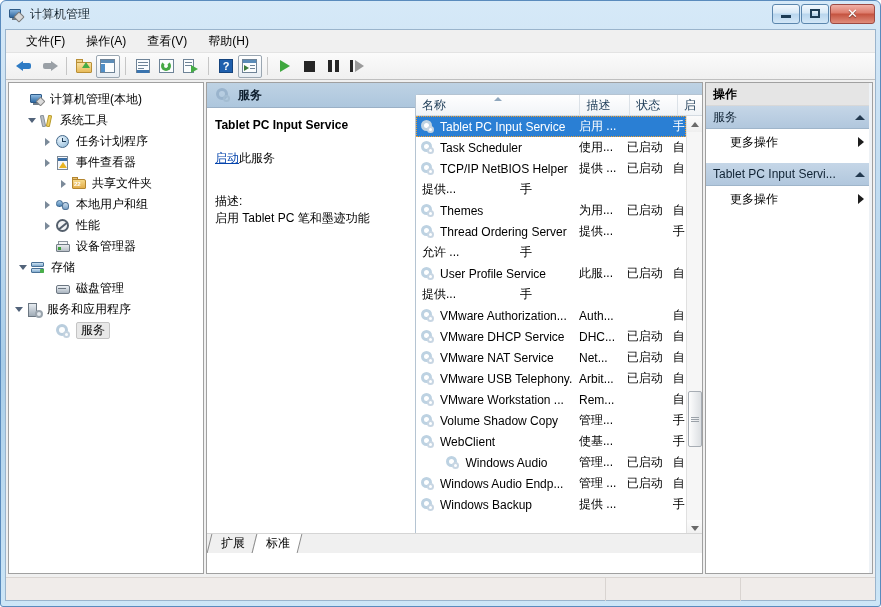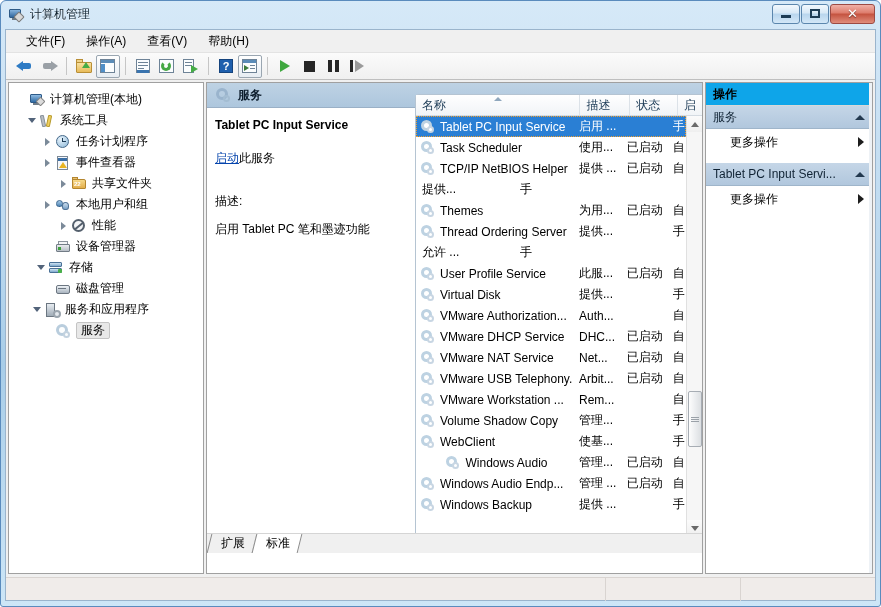--- a/index.html
+++ b/index.html
@@ -258,21 +258,21 @@
   .detail {
     position: absolute; left: 0; top: 0; width: 208px; bottom: 0;
     background: #ffffff;
     padding: 10px 8px 0 8px;
     overflow: hidden;
   }
   .detail .svc-title { font-size: 12px; font-weight: bold; color: #000; margin-bottom: 18px; }
   .detail .action-line { font-size: 12px; color: #000; margin-bottom: 26px; }
   .detail .action-line a { color: #0645ad; text-decoration: underline; cursor: pointer; }
   .detail .desc-label { font-size: 12px; color: #000; }
-  .detail .desc-text { font-size: 12px; color: #000; line-height: 17px; margin-top: 11px; }
+  .detail .desc-text { font-size: 12px; color: #000; line-height: 17px; }
 
   
   .listwrap {
     position: absolute; left: 208px; top: -14px; right: 0; bottom: 0;
     background: #ffffff;
     border-left: 1px solid #b5c4d2;
     border-top: 1px solid #b5c4d2;
     border-top-left-radius: 4px;
   }
   .lhead {
@@ -389,21 +389,21 @@
     transform: skewX(-14deg);
     border-left: 1px solid #8a8a8a;
     border-right: 1px solid #8a8a8a;
     margin-right: -1px;
   }
   .mtab span { transform: skewX(14deg); display: block; }
   .mtab.active { background: #ffffff; }
 
   
   .act-head {
-    height: 23px; background: #0ea5e9;
+    height: 23px; background: #e5e5e5;
     border-bottom: 1px solid #d8d8d8;
     display: flex; align-items: center;
     padding-left: 7px;
     font-size: 12px; font-weight: bold; color: #000;
   }
   .act-group {
     height: 23px;
     background: linear-gradient(to bottom, #c5d6e7, #b1c7dd);
     border-bottom: 1px solid #9fb5ca;
     display: flex; align-items: center; justify-content: space-between;
@@ -691,63 +691,63 @@
             <div class="twist">
                 <div class="tri-r"></div>
               </div>
             <div class="ticon ic-users">
               <div class="p1"></div>
                 <div class="p2"></div>
             </div>
             <div class="tlabel">本地用户和组</div>
           </div>
 
-          <div class="tnode" style="padding-left:48px">
+          <div class="tnode" style="padding-left:32px">
             <div class="twist">
                 <div class="tri-r"></div>
               </div>
             <div class="ticon ic-perf">
               <div class="c2"></div>
                 <div class="slash"></div>
             </div>
             <div class="tlabel">性能</div>
           </div>
 
           <div class="tnode" style="padding-left:32px">
             <div class="twist"></div>
             <div class="ticon ic-device">
               <div class="top2"></div>
                 <div class="box"></div>
                 <div class="dot"></div>
             </div>
             <div class="tlabel">设备管理器</div>
           </div>
 
-          <div class="tnode" style="padding-left:25px">
+          <div class="tnode" style="padding-left:7px">
             <div class="twist">
                 <div class="tri-d"></div>
               </div>
             <div class="ticon ic-storage">
               <div class="d1"></div>
                 <div class="d2"></div>
                 <div class="grn"></div>
             </div>
             <div class="tlabel">存储</div>
           </div>
 
           <div class="tnode" style="padding-left:32px">
             <div class="twist"></div>
             <div class="ticon ic-disk">
               <div class="dk"></div>
                 <div class="ln"></div>
             </div>
             <div class="tlabel">磁盘管理</div>
           </div>
 
-          <div class="tnode" style="padding-left:21px">
+          <div class="tnode" style="padding-left:3px">
             <div class="twist">
                 <div class="tri-d"></div>
               </div>
             <div class="ticon ic-svcapp">
               <div class="srv"></div>
                 <div class="gear2"></div>
             </div>
             <div class="tlabel">服务和应用程序</div>
           </div>
 
@@ -881,27 +881,20 @@
                       <div class="r1"></div>
                       <div class="r2"></div>
                     </div>
                     <span>User Profile Service</span>
                   </div>
                   <div class="lcell" style="width: 50px;">此服...</div>
                   <div class="lcell" style="width: 48px;">已启动</div>
                   <div class="lcell" style="width: 20px;">自</div>
                 </div>
                 <div class="lrow">
-                  <div class="lcell name" style="width: 165px;">
-                    <div class="svcgear">
-                      <div class="r1"></div>
-                      <div class="r2"></div>
-                    </div>
-                    <span>Virtual Disk</span>
-                  </div>
                   <div class="lcell" style="width: 50px;">提供...</div>
                   <div class="lcell" style="width: 48px;"></div>
                   <div class="lcell" style="width: 20px;">手</div>
                 </div>
                 <div class="lrow">
                   <div class="lcell name" style="width: 165px;">
                     <div class="svcgear">
                       <div class="r1"></div>
                       <div class="r2"></div>
                     </div>

